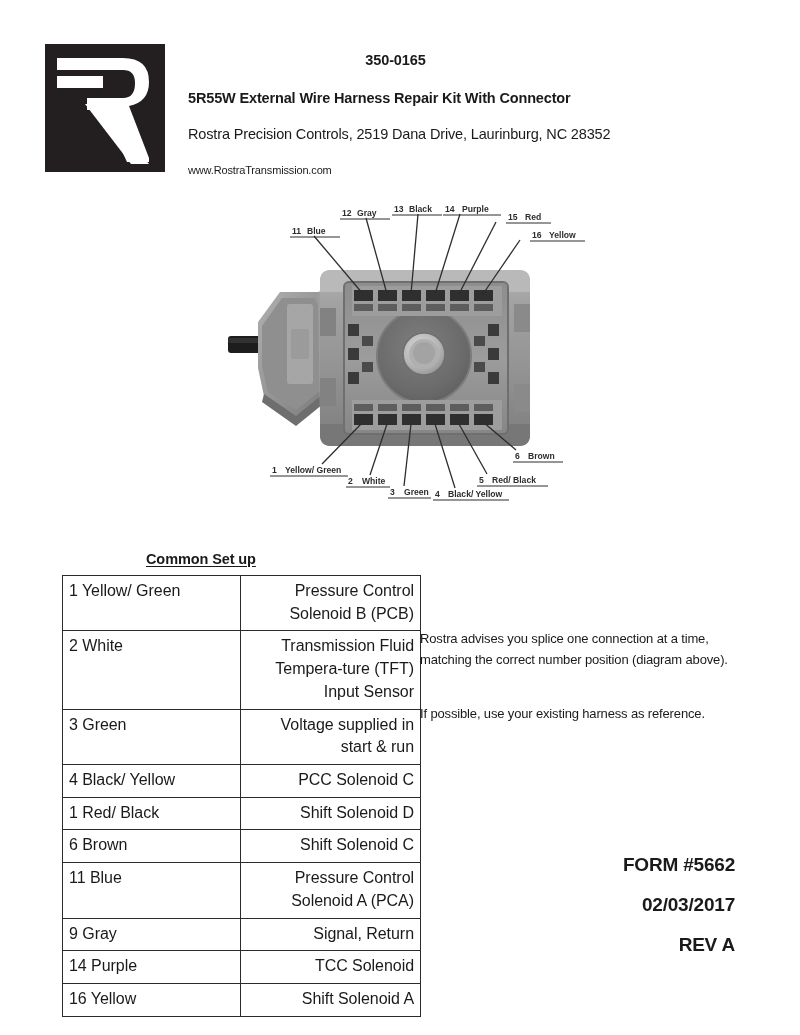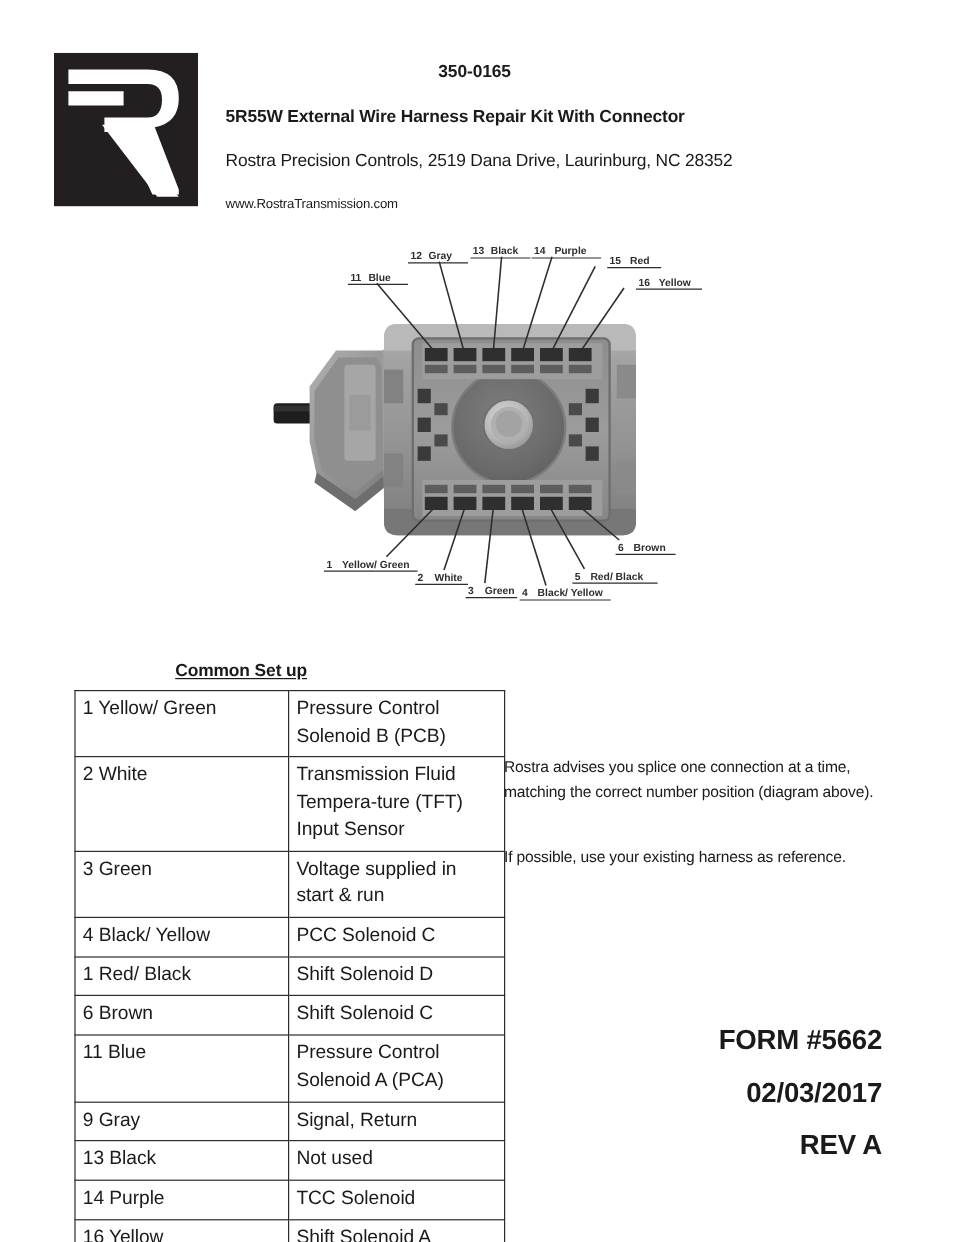--- a/index.html
+++ b/index.html
@@ -96,21 +96,21 @@
   }
   #setup-table td {
     border: 1px solid #2b2b2b;
     font-size: 16px;
     line-height: 1.42;
     padding: 4px 6px 5px 6px;
     vertical-align: top;
     letter-spacing: -0.05px;
   }
   #setup-table td.c-pin   { width: 165px; }
-  #setup-table td.c-func  { width: 167px; }
+  #setup-table td.c-func  { width: 167px; text-align: right; }
 
   
   #notes {
     position: absolute;
     left: 420px;
     top: 628px;
     width: 315px;
   }
   .note-para {
     font-size: 13px;
@@ -122,21 +122,21 @@
 
   
   #footer {
     position: absolute;
     left: 395px;
     top: 855px;
     width: 340px;
     text-align: right;
   }
   .footer-line {
-    font-size: 23px;
+    font-size: 19px;
     font-weight: bold;
     line-height: 1;
     margin: 0 0 21px 0;
     letter-spacing: -0.2px;
   }
   .footer-line:last-child { margin-bottom: 0; }
 
   
   .dlabel {
     font-family: "Liberation Sans", sans-serif;
@@ -415,24 +415,20 @@
       </tr>
     <tr>
         <td class="c-pin">11 Blue</td>
         <td class="c-func">Pressure Control Solenoid A (PCA)</td>
       </tr>
     <tr>
         <td class="c-pin">9 Gray</td>
         <td class="c-func">Signal, Return</td>
       </tr>
     <tr>
-        <td class="c-pin">13 Black</td>
-        <td class="c-func">Not used</td>
-      </tr>
-    <tr>
         <td class="c-pin">14 Purple</td>
         <td class="c-func">TCC Solenoid</td>
       </tr>
     <tr>
         <td class="c-pin">16 Yellow</td>
         <td class="c-func">Shift Solenoid A</td>
       </tr>
   </tbody>
 </table>
 

